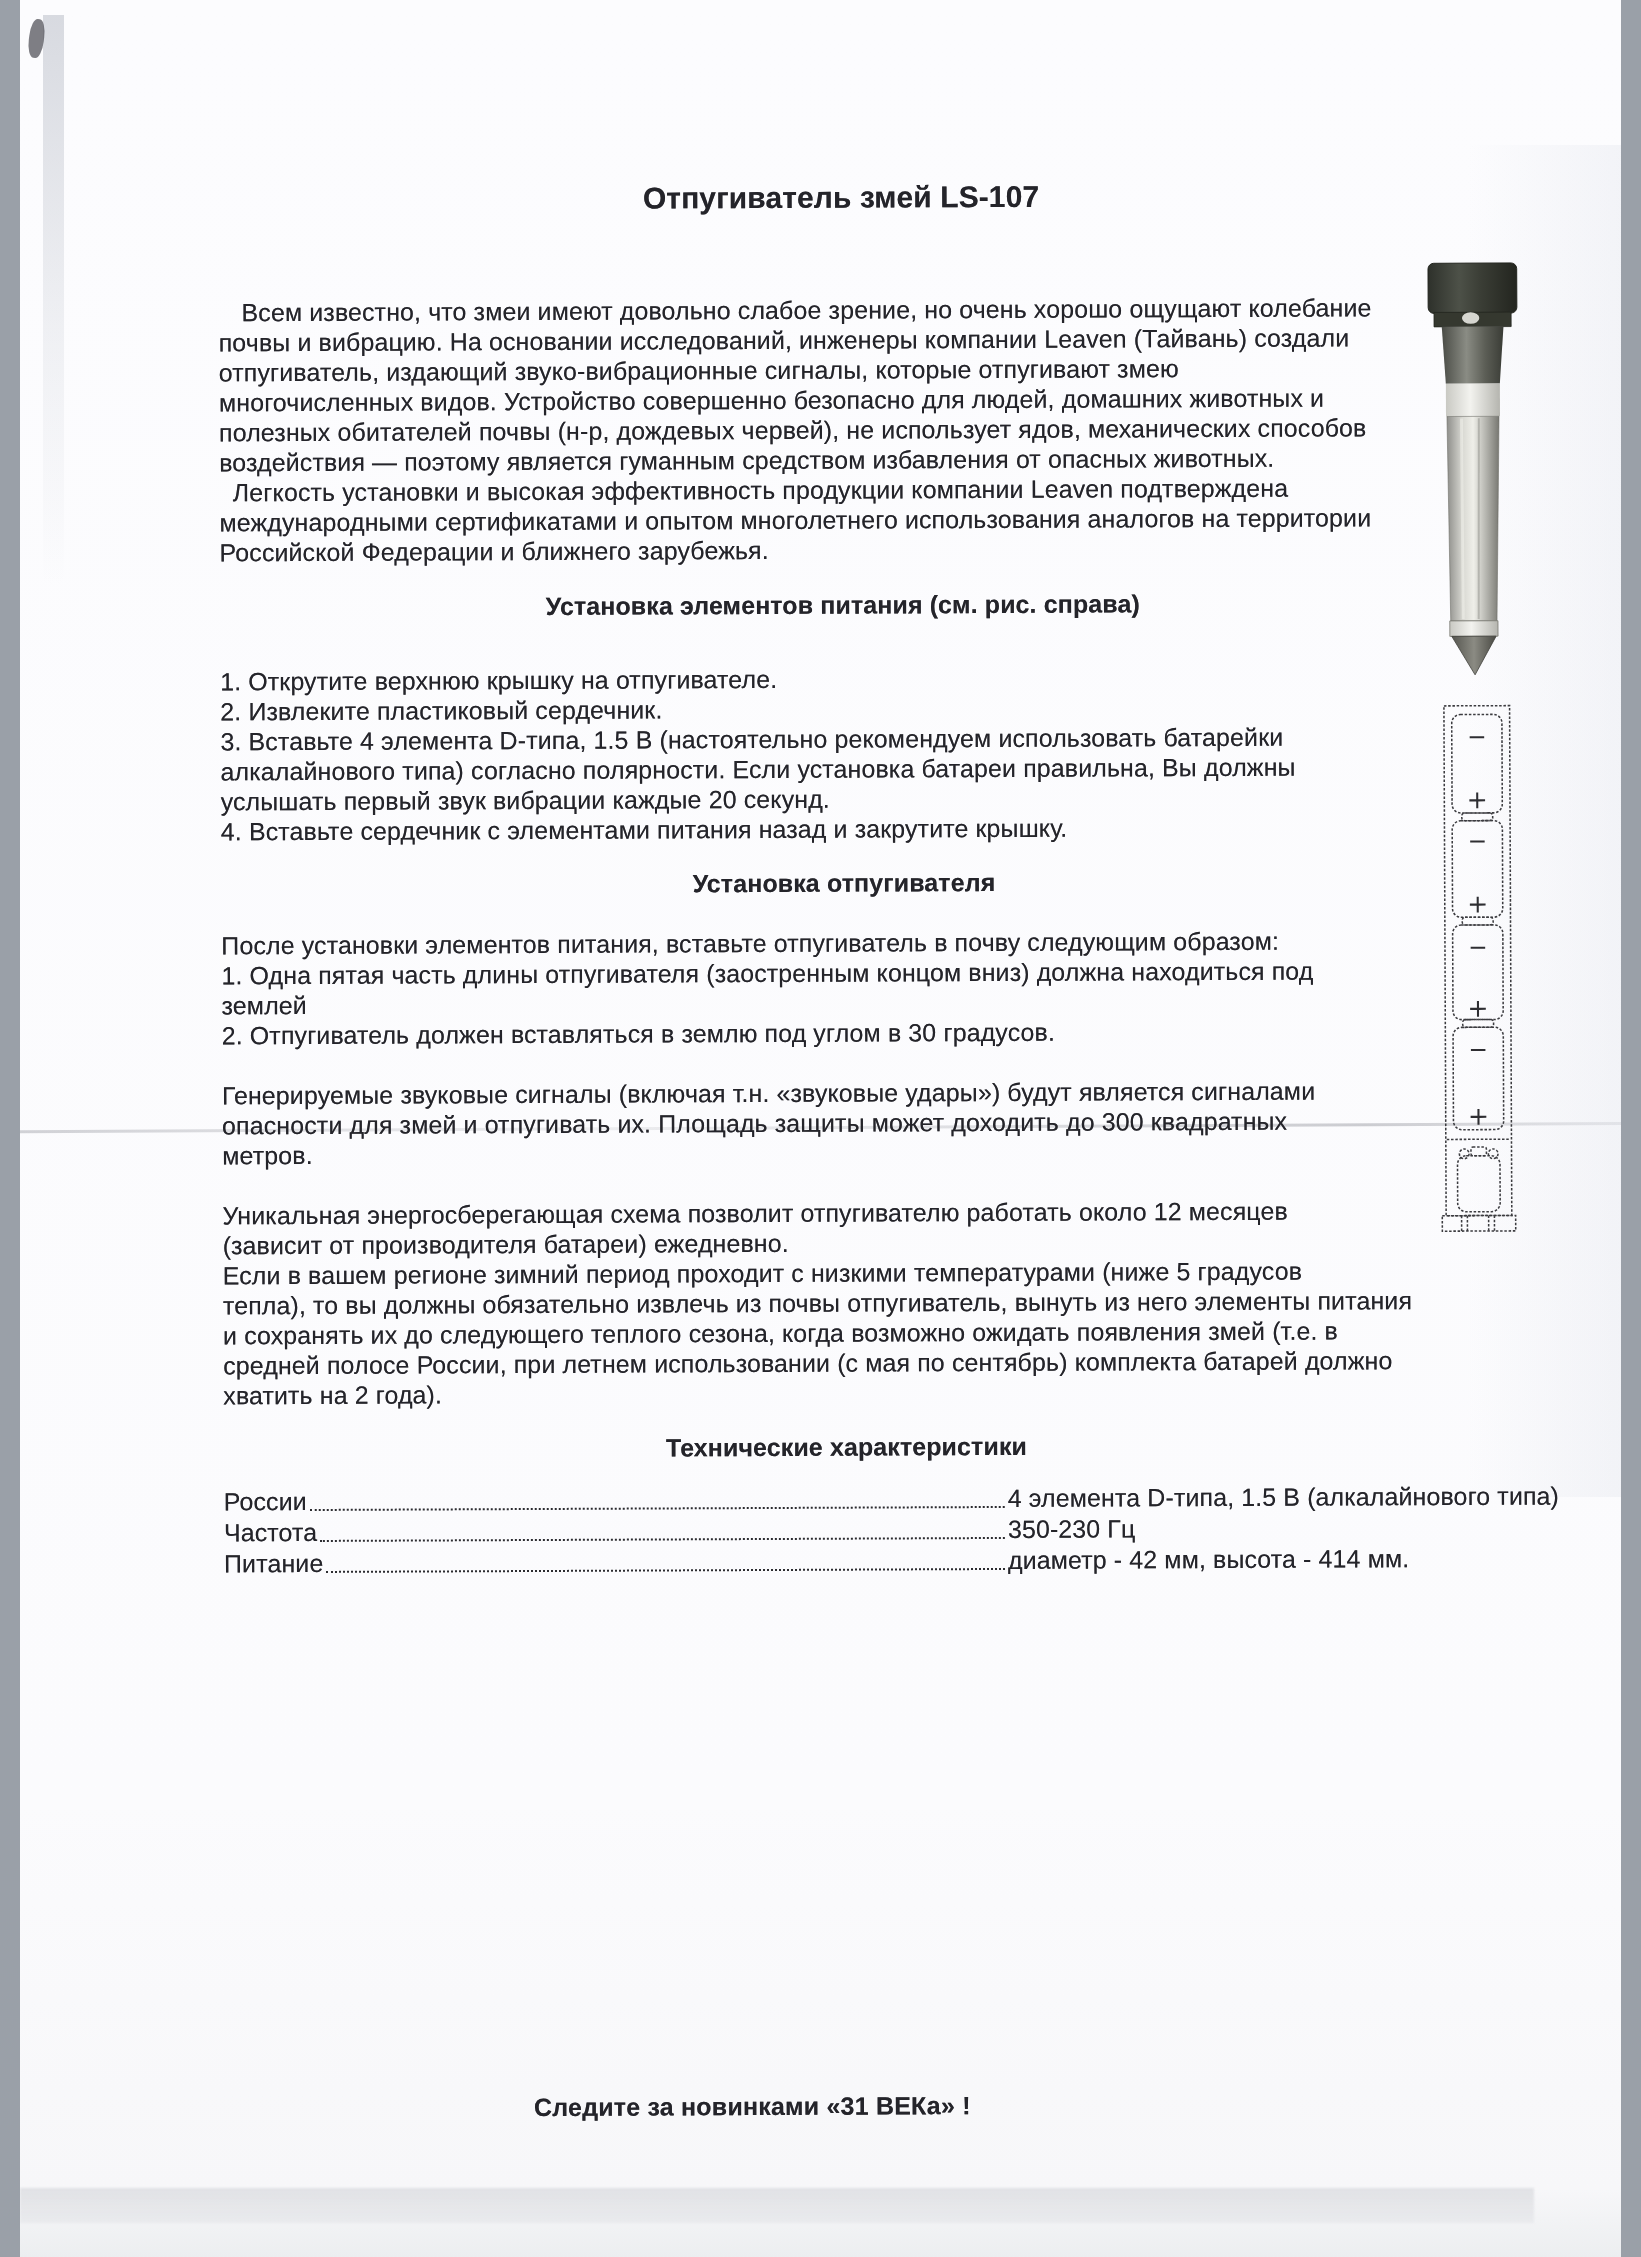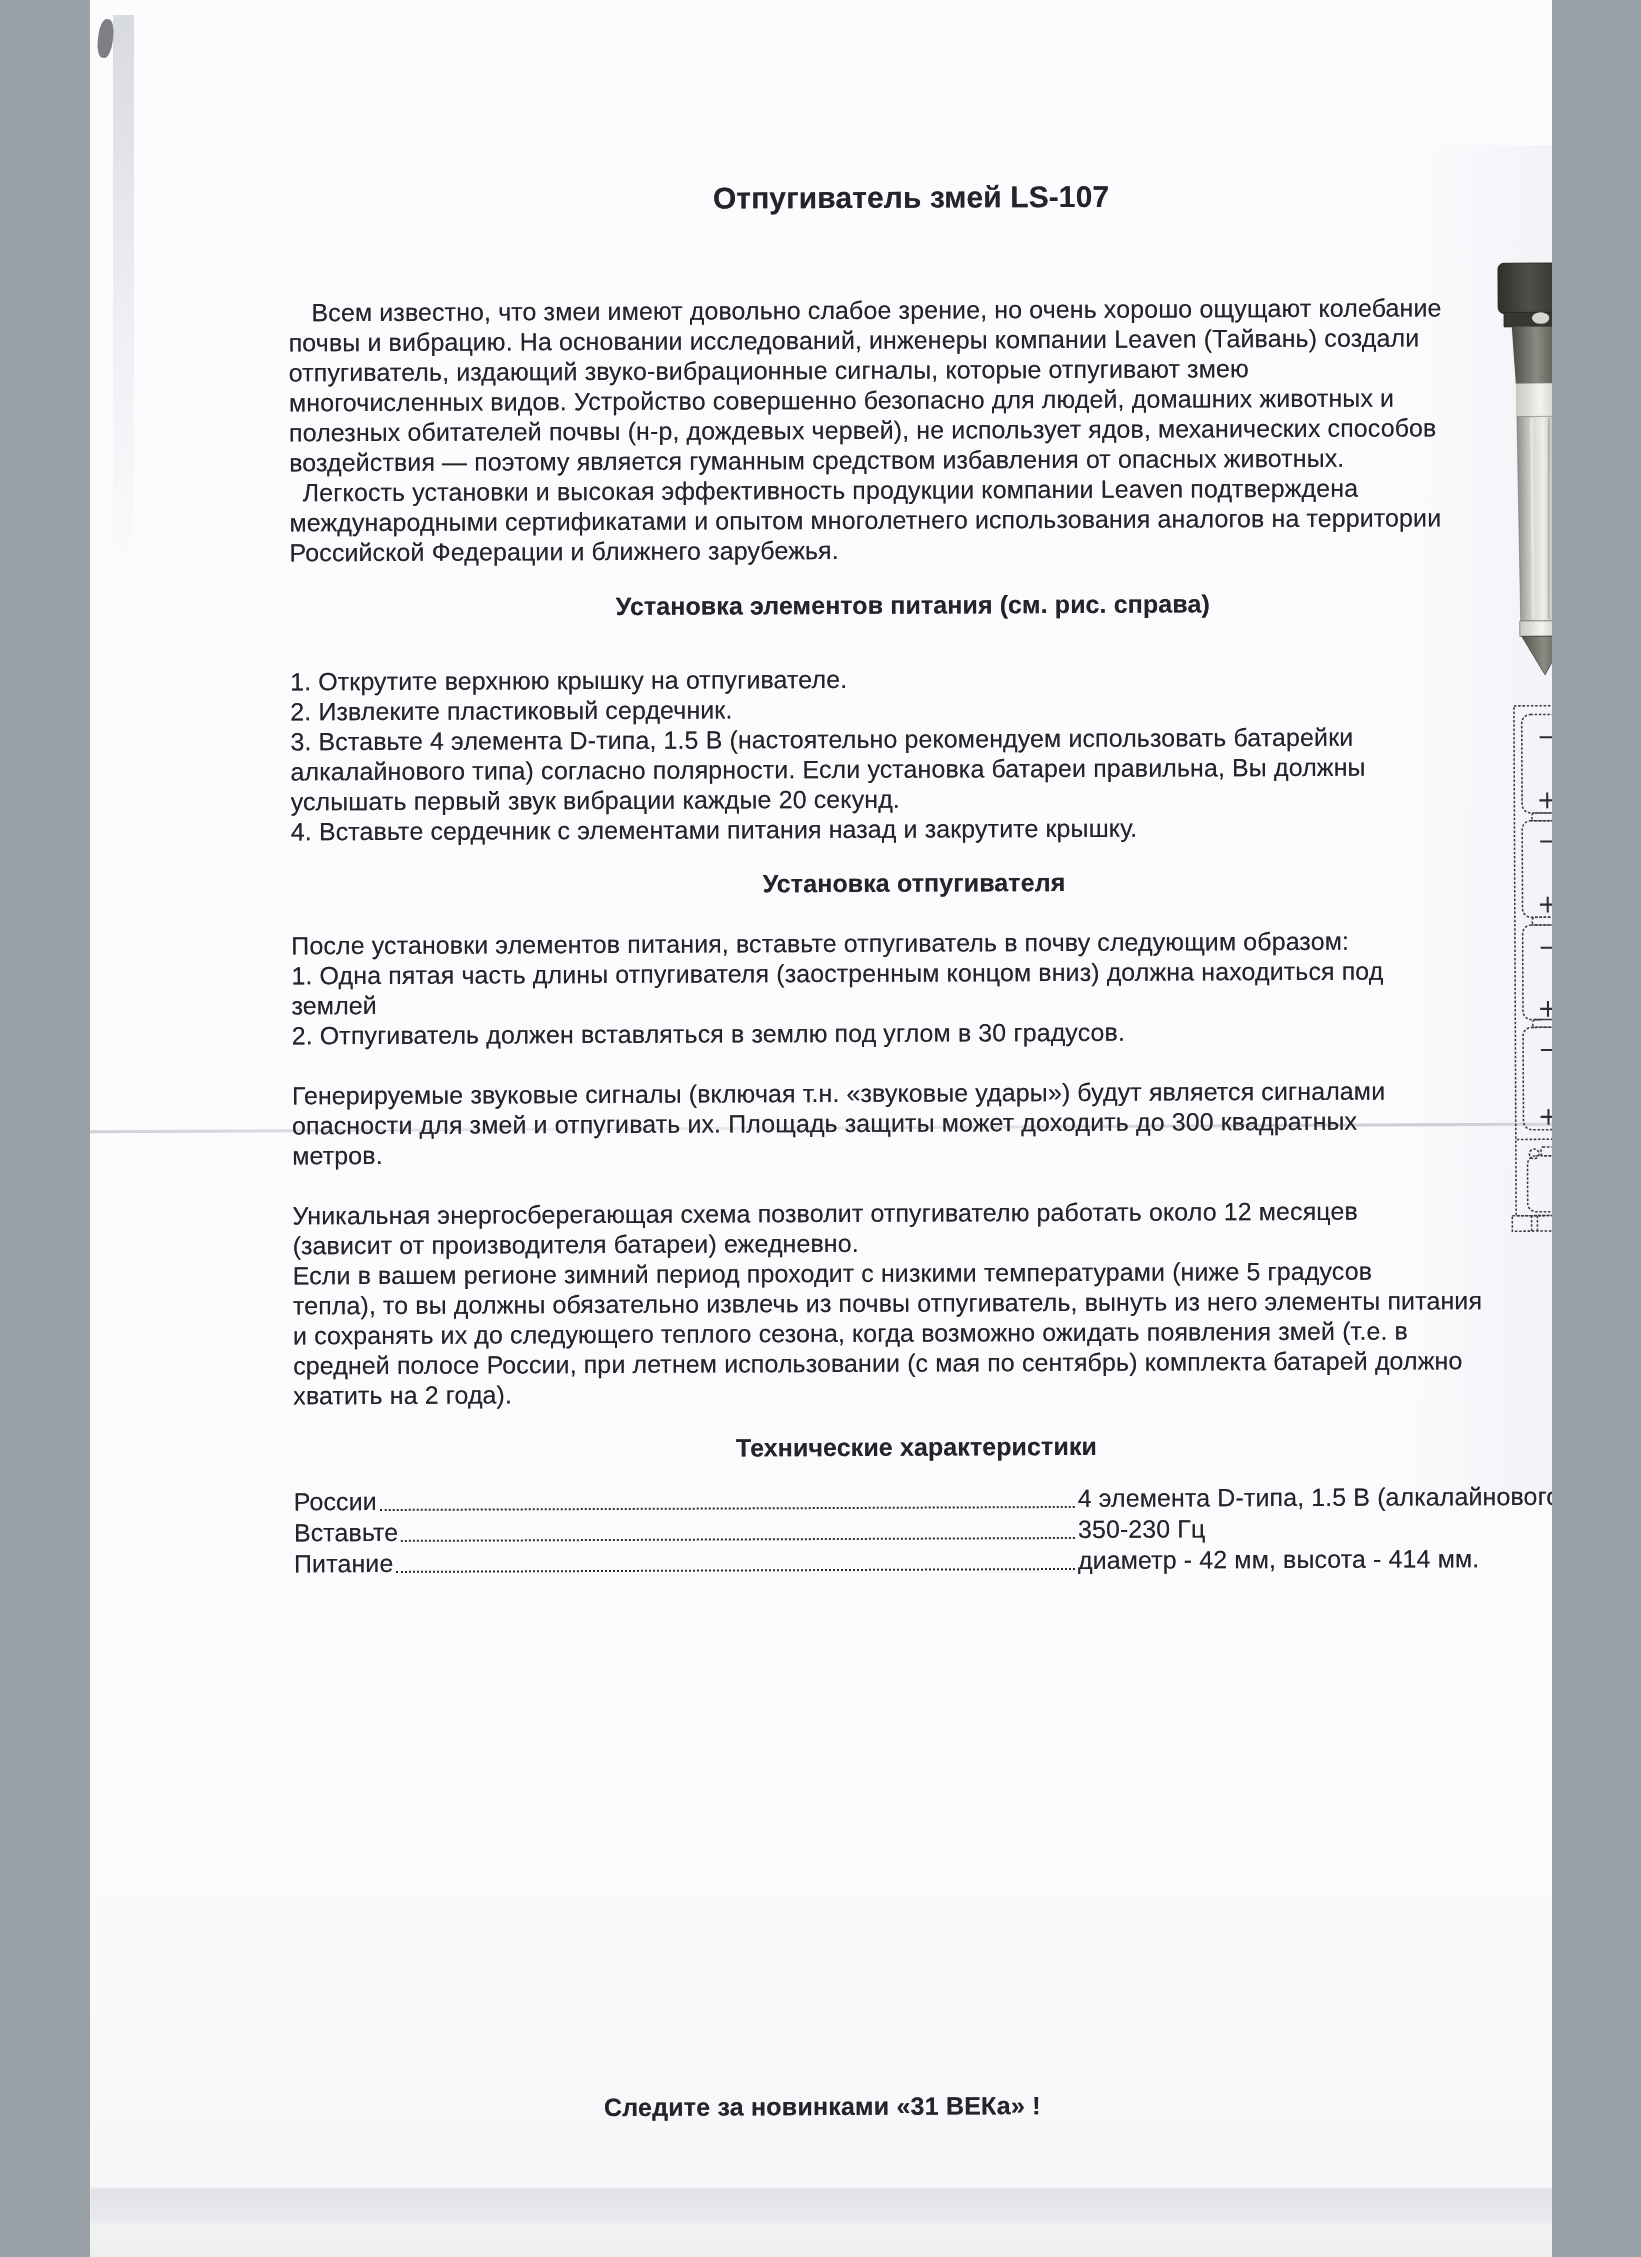--- a/index.html
+++ b/index.html
@@ -1,17 +1,17 @@
 <!DOCTYPE html>
 <html lang="ru"><head>
 <meta charset="utf-8">
 <style>
   html,body{margin:0;padding:0;background:#9aa0a8;}
   .page{
-    position:relative;width:1462px;height:2257px;margin:0 auto;
+    position:relative;width:1601px;height:2257px;margin:0 auto;
     background:
       linear-gradient(180deg,#fcfcfe 0%,#fbfbfd 80%,#f7f7f9 97%,#eceef0 100%),
       #fbfbfd;
     overflow:hidden;
     font-family:"Liberation Sans",sans-serif;
     color:#24242a;
   }
   
   .artifact{position:absolute;pointer-events:none;}
   .edge-strip{
@@ -147,21 +147,21 @@
       <div class="specs mt-specs">
         <div class="spec-row">
           <div class="spec-left">
             <span>России</span>
             <span class="spec-leader"></span>
           </div>
           <span class="spec-value">4 элемента D-типа, 1.5 В (алкалайнового типа)</span>
         </div>
         <div class="spec-row">
           <div class="spec-left">
-            <span>Вставьте</span>
+            <span>Частота</span>
             <span class="spec-leader"></span>
           </div>
           <span class="spec-value">350-230 Гц</span>
         </div>
         <div class="spec-row">
           <div class="spec-left">
             <span>Питание</span>
             <span class="spec-leader"></span>
           </div>
           <span class="spec-value">диаметр - 42 мм, высота - 414 мм.</span>

